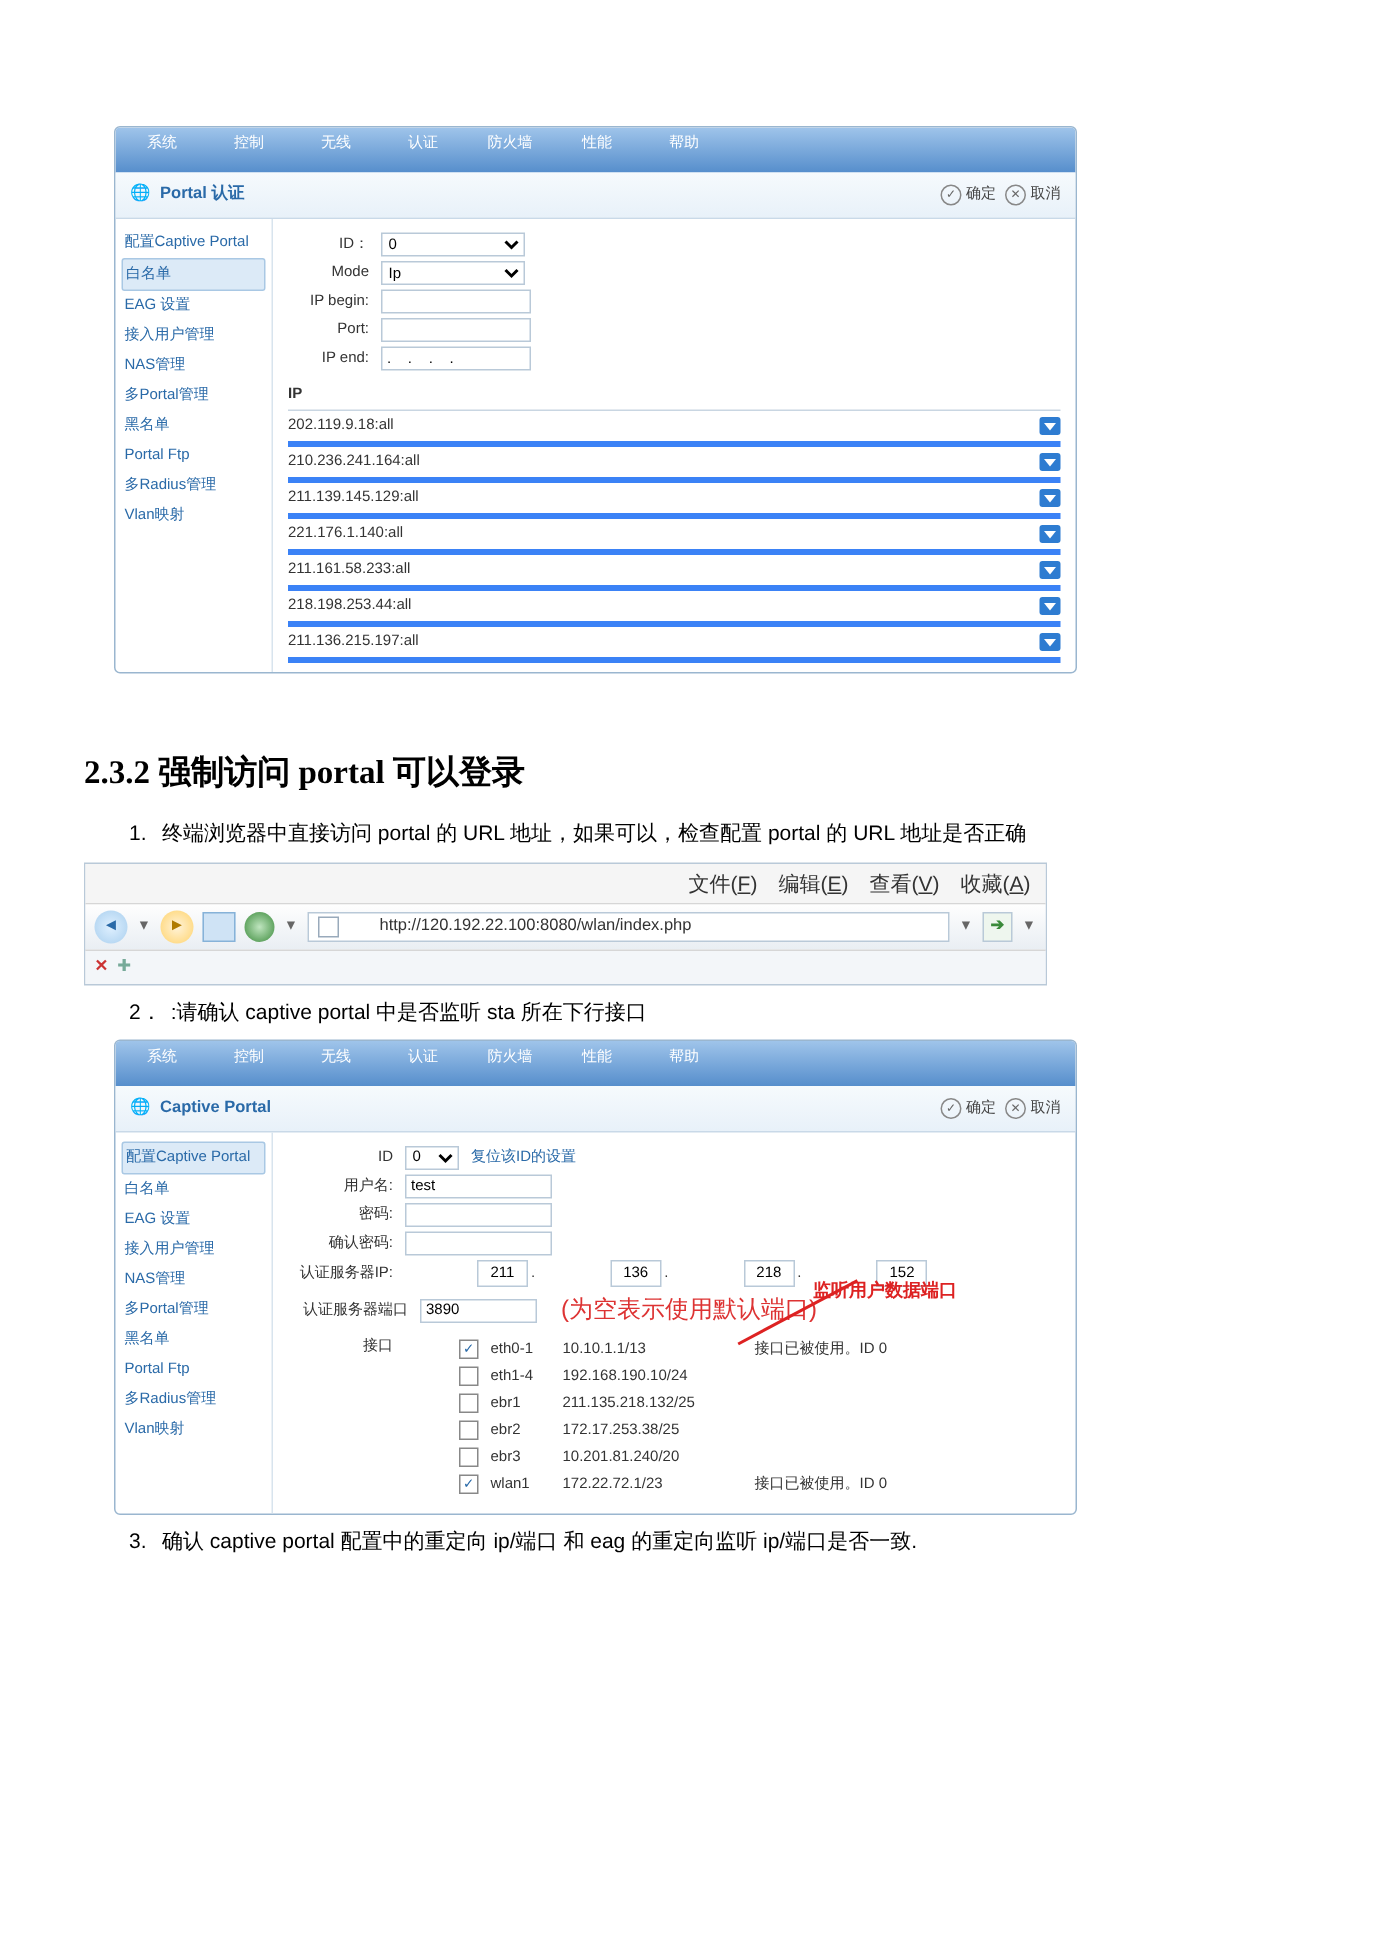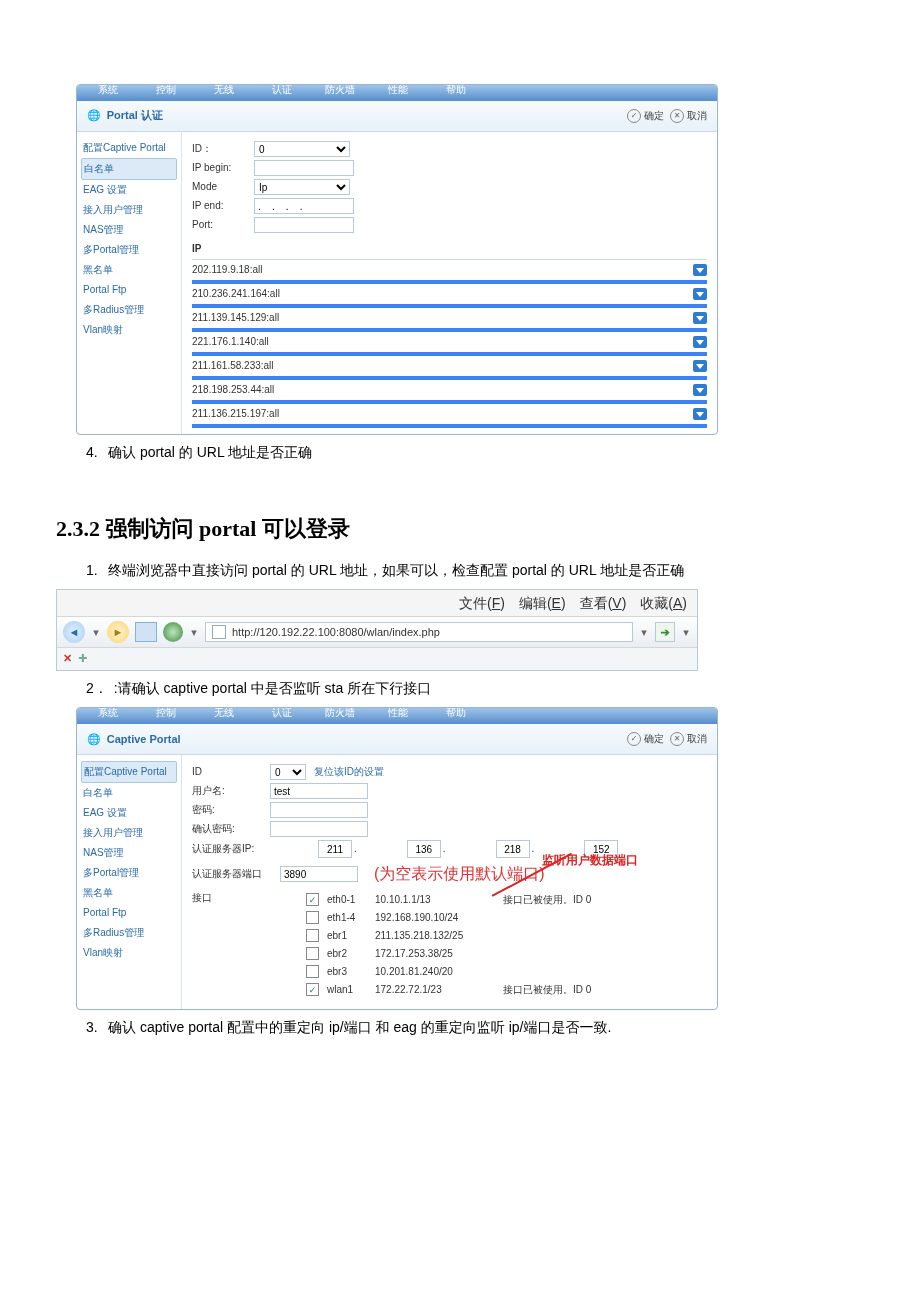--- a/index.html
+++ b/index.html
@@ -2,46 +2,46 @@
 <html><head>
 <meta charset="utf-8">
 <style>
   html,body{margin:0;padding:0;background:#fff;font-family:"Microsoft YaHei","SimSun",Arial,sans-serif;color:#000;}
   .page{width:920px;margin:0 auto;padding:80px 56px 60px 56px;box-sizing:border-box;font-size:14px;line-height:1.6;}
   .step-line{margin:4px 0 8px 30px;}
   .step-num{display:inline-block;min-width:16px;margin-right:6px;}
   h2.section{font-family:"SimSun","Microsoft YaHei",serif;font-size:22px;font-weight:600;margin:48px 0 12px 0;}
   
   .shot{border:1px solid #9ab6cf;border-radius:4px;background:#fff;margin:4px 0 6px 20px;width:640px;font-size:10px;color:#333;overflow:hidden;}
-  .topbar{height:16px;background:linear-gradient(#9fc4ea,#568ecc);display:flex;align-items:flex-end;padding:0 4px;}
+  .topbar{height:30px;background:linear-gradient(#9fc4ea,#568ecc);display:flex;align-items:flex-start;padding:0 4px;}
   .topbtn{width:54px;height:22px;margin-right:4px;display:flex;align-items:center;justify-content:center;color:#fff;font-size:10px;position:relative;}
   .titlebar{height:30px;border-bottom:1px solid #c9d9e8;background:linear-gradient(#f6fafd,#e8f1f9);display:flex;align-items:center;justify-content:space-between;padding:0 10px;}
   .titlebar .t-left{display:flex;align-items:center;gap:6px;color:#2a6aa8;font-weight:600;font-size:11px;}
   .titlebar .t-right{display:flex;align-items:center;gap:6px;color:#444;font-size:10px;}
   .rbtn{display:inline-flex;align-items:center;gap:3px;}
   .rbtn .circ{width:12px;height:12px;border:1px solid #888;border-radius:50%;display:inline-flex;align-items:center;justify-content:center;font-size:8px;color:#666;}
   .body{display:flex;min-height:200px;}
   .sidebar{width:96px;border-right:1px solid #d8e4ee;padding:6px 4px;}
   .sidebar .sitem{font-size:10px;color:#2a6aa8;padding:2px 2px;cursor:pointer;white-space:nowrap;}
   .sidebar .sitem.active{background:#dceaf7;border:1px solid #a9c8e4;border-radius:2px;}
   .main{flex:1;padding:6px 10px;}
   .formrow{display:flex;align-items:center;gap:8px;margin:3px 0;font-size:10px;}
-  .formrow .lab{width:54px;color:#333;}
+  .formrow .lab{width:54px;color:#333;text-align:right;}
   .inp{border:1px solid #b9c9d8;height:14px;font-size:10px;padding:0 3px;background:#fff;}
   .sel{border:1px solid #b9c9d8;height:16px;font-size:10px;background:#fff;}
   .ip-head{margin-top:8px;font-weight:600;color:#333;border-bottom:1px solid #c9d6e2;padding-bottom:2px;}
   .iprow{display:flex;align-items:center;justify-content:space-between;border-bottom:4px solid #3b82f6;padding:2px 0;}
   .iprow .iptxt{font-size:10px;}
   .dirbtn{width:14px;height:12px;background:#2e7cd1;border-radius:2px;display:flex;align-items:center;justify-content:center;}
   .dirbtn::after{content:"";border-left:4px solid transparent;border-right:4px solid transparent;border-top:5px solid #fff;}
   
   .browser{border:1px solid #b9c9d8;margin:6px 0 6px 0;width:640px;font-size:11px;}
   .bmenu{background:#f5f5f5;display:flex;justify-content:flex-end;gap:14px;padding:2px 10px;border-bottom:1px solid #d6d6d6;font-size:14px;color:#333;}
   .btool{background:linear-gradient(#fefefe,#e9eef3);display:flex;align-items:center;gap:6px;padding:4px 6px;border-bottom:1px solid #d6d6d6;}
-  .addr{flex:1;border:1px solid #b9c9d8;background:#fff;height:18px;display:flex;align-items:center;padding:0 6px;font-size:11px;color:#333;}
+  .addr{flex:1;border:1px solid #b9c9d8;background:#fff;height:18px;display:flex;align-items:center;padding:0 6px;font-size:11px;color:#333;gap:21px;}
   .addr .pageicon{width:12px;height:12px;border:1px solid #9ab;margin-right:6px;}
   .gobtn{width:18px;height:18px;border:1px solid #b9c9d8;background:#eef6ee;display:flex;align-items:center;justify-content:center;color:#3a8a3a;font-weight:bold;}
   .dd{width:10px;text-align:center;color:#666;}
   .btabs{background:#f3f6f9;display:flex;align-items:center;gap:6px;padding:2px 6px;}
   .btabs .x{color:#c33;font-weight:bold;}
   .btabs .plus{color:#7a9;}
   
   .formgrid .formrow .lab{width:70px;}
   .seg input{width:28px;border:1px solid #b9c9d8;height:14px;text-align:center;font-size:10px;margin-left:48px;}
   .seg{display:flex;align-items:center;gap:2px;}
@@ -113,35 +113,35 @@
         <div class="sitem">Portal Ftp</div>
         <div class="sitem">多Radius管理</div>
         <div class="sitem">Vlan映射</div>
       </div>
       <div class="main">
         <div class="formrow">
             <span class="lab">ID：</span>
           <select class="sel" style="width:96px"><option>0</option></select>
           </div>
         <div class="formrow">
+            <span class="lab">Mode</span>
+          <select class="sel" style="width:96px"><option>Ip</option></select>
+          </div>
+        <div class="formrow">
             <span class="lab">IP begin:</span>
           <input class="inp" style="width: 92px;">
           </div>
         <div class="formrow">
-            <span class="lab">Mode</span>
-          <select class="sel" style="width:96px"><option>Ip</option></select>
+            <span class="lab">Port:</span>
+          <input class="inp" style="width: 92px;">
           </div>
         <div class="formrow">
             <span class="lab">IP end:</span>
           <input class="inp" style="width: 92px;" value=".    .    .    .">
           </div>
-        <div class="formrow">
-            <span class="lab">Port:</span>
-          <input class="inp" style="width: 92px;">
-          </div>
         <div class="ip-head">IP</div>
         <div class="iprow">
             <span class="iptxt">202.119.9.18:all</span>
             <span class="dirbtn"></span>
           </div>
         <div class="iprow">
             <span class="iptxt">210.236.241.164:all</span>
             <span class="dirbtn"></span>
           </div>
         <div class="iprow">
@@ -161,23 +161,20 @@
             <span class="dirbtn"></span>
           </div>
         <div class="iprow">
             <span class="iptxt">211.136.215.197:all</span>
             <span class="dirbtn"></span>
           </div>
       </div>
     </div>
   </div>
 
-  <div class="step-line">
-    <span class="step-num">4.</span><span>确认 portal 的 URL 地址是否正确</span>
-  </div>
 
   <h2 class="section">2.3.2  强制访问 portal 可以登录</h2>
 
   <div class="step-line">
     <span class="step-num">1.</span><span>终端浏览器中直接访问 portal 的 URL 地址，如果可以，检查配置 portal 的 URL 地址是否正确</span>
   </div>
 
   <div class="browser">
     <div class="bmenu">
       <span><span>文件(</span><u class="mkey">F</u><span>)</span></span>

